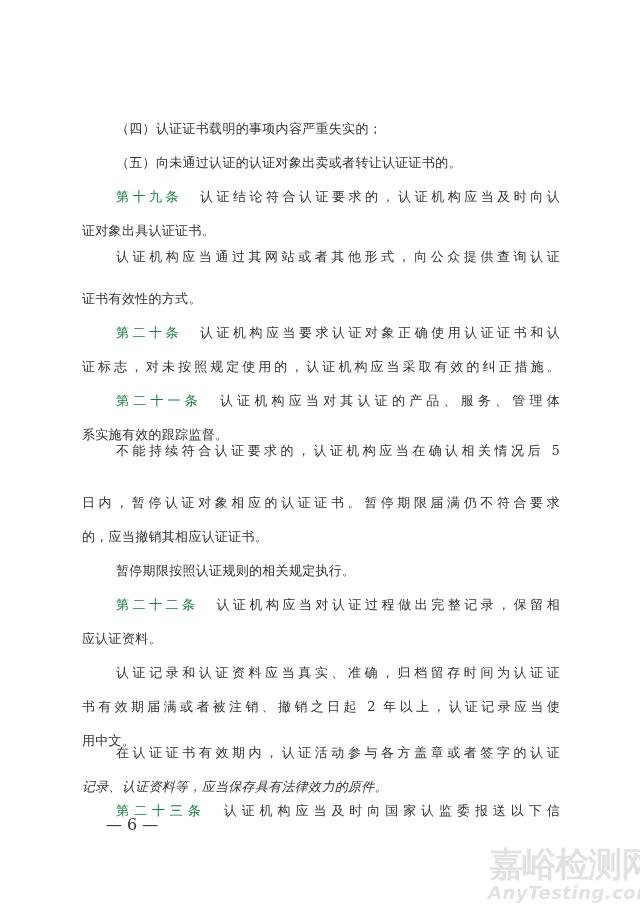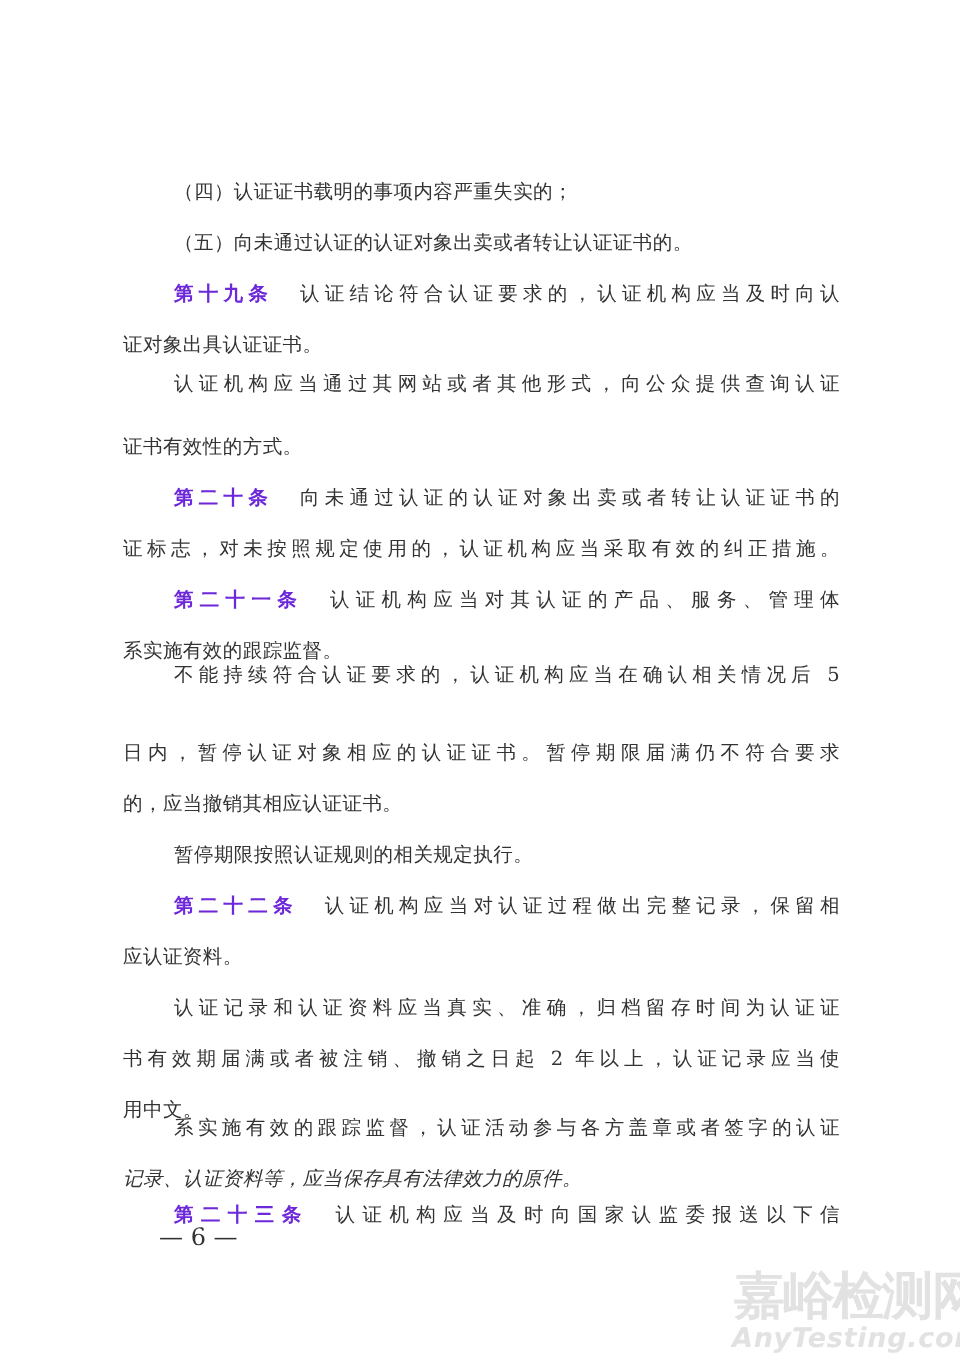--- a/index.html
+++ b/index.html
@@ -2,51 +2,51 @@
 <html><head>
 <meta charset="utf-8">
 <style>
   html, body { margin:0; padding:0; }
   body { width:640px; height:905px; background:#ffffff; position:relative; overflow:hidden;
          font-family:"DejaVu Serif","Liberation Serif",serif; color:#333; }
   .line { position:absolute; left:82px; width:478px; font-size:13px; line-height:22px;
           white-space:nowrap; letter-spacing:0.3px; text-align:justify; text-align-last:justify; }
   .line.indent { left:116px; width:444px; }
   .line.last { text-align-last:left; }
-  .art { font-family:"DejaVu Sans","Liberation Sans",sans-serif; font-weight:bold; color:#6d28d9; margin-right:18px; }
+  .art { font-family:"DejaVu Sans","Liberation Sans",sans-serif; font-weight:normal; color:#15803d; margin-right:18px; }
   .pageno { position:absolute; left:106px; top:815px; font-size:16px; color:#333; }
   .wm { position:absolute; left:488px; top:845px; color:#e2e2e2; text-align:center; }
   .wm-cn { font-family:"DejaVu Sans","Liberation Sans",sans-serif; font-size:34px; font-weight:bold; letter-spacing:-1px; line-height:38px; }
   .wm-en { font-family:"DejaVu Sans","Liberation Sans",sans-serif; font-size:18px; font-style:italic; font-weight:bold; letter-spacing:0.5px; line-height:20px; }
 </style>
 </head>
 <body>
 
 <div>
   <div class="line indent last" style="top:118px"><span>（四）认证证书载明的事项内容严重失实的；</span></div>
   <div class="line indent last" style="top:152px"><span>（五）向未通过认证的认证对象出卖或者转让认证证书的。</span></div>
   <div class="line indent" style="top:186px"><span class="art">第十九条</span><span>认证结论符合认证要求的，认证机构应当及时向认</span></div>
   <div class="line last" style="top:220px"><span>证对象出具认证证书。</span></div>
   <div class="line indent" style="top:246px"><span>认证机构应当通过其网站或者其他形式，向公众提供查询认证</span></div>
   <div class="line last" style="top:288px"><span>证书有效性的方式。</span></div>
-  <div class="line indent" style="top:322px"><span class="art">第二十条</span><span>向未通过认证的认证对象出卖或者转让认证证书的</span></div>
+  <div class="line indent" style="top:322px"><span class="art">第二十条</span><span>认证机构应当要求认证对象正确使用认证证书和认</span></div>
   <div class="line" style="top:356px"><span>证标志，对未按照规定使用的，认证机构应当采取有效的纠正措施。</span></div>
   <div class="line indent" style="top:390px"><span class="art">第二十一条</span><span>认证机构应当对其认证的产品、服务、管理体</span></div>
   <div class="line last" style="top:424px"><span>系实施有效的跟踪监督。</span></div>
   <div class="line indent" style="top:440px"><span>不能持续符合认证要求的，认证机构应当在确认相关情况后 5</span></div>
   <div class="line" style="top:492px"><span>日内，暂停认证对象相应的认证证书。暂停期限届满仍不符合要求</span></div>
   <div class="line last" style="top:526px"><span>的，应当撤销其相应认证证书。</span></div>
   <div class="line indent last" style="top:560px"><span>暂停期限按照认证规则的相关规定执行。</span></div>
   <div class="line indent" style="top:594px"><span class="art">第二十二条</span><span>认证机构应当对认证过程做出完整记录，保留相</span></div>
   <div class="line last" style="top:628px"><span>应认证资料。</span></div>
   <div class="line indent" style="top:662px"><span>认证记录和认证资料应当真实、准确，归档留存时间为认证证</span></div>
   <div class="line" style="top:696px"><span>书有效期届满或者被注销、撤销之日起 2 年以上，认证记录应当使</span></div>
   <div class="line last" style="top:730px"><span>用中文。</span></div>
 
-  <div class="line indent" style="top: 742px;"><span>系实施有效的跟踪监督，认证活动参与各方盖章或者签字的认证</span></div>
+  <div class="line indent" style="top: 742px;"><span>在认证证书有效期内，认证活动参与各方盖章或者签字的认证</span></div>
 
 </div>
 
 <div class="line last" style="top: 776px; font-style: italic;"><span>记录、认证资料等，应当保存具有法律效力的原件。</span></div>
 <div class="line indent" style="top:800px"><span class="art">第二十三条</span><span>认证机构应当及时向国家认监委报送以下信</span></div>
 
 <div class="pageno">— 6 —</div>
 
 <div class="wm">
   <div class="wm-cn">嘉峪检测网</div>

